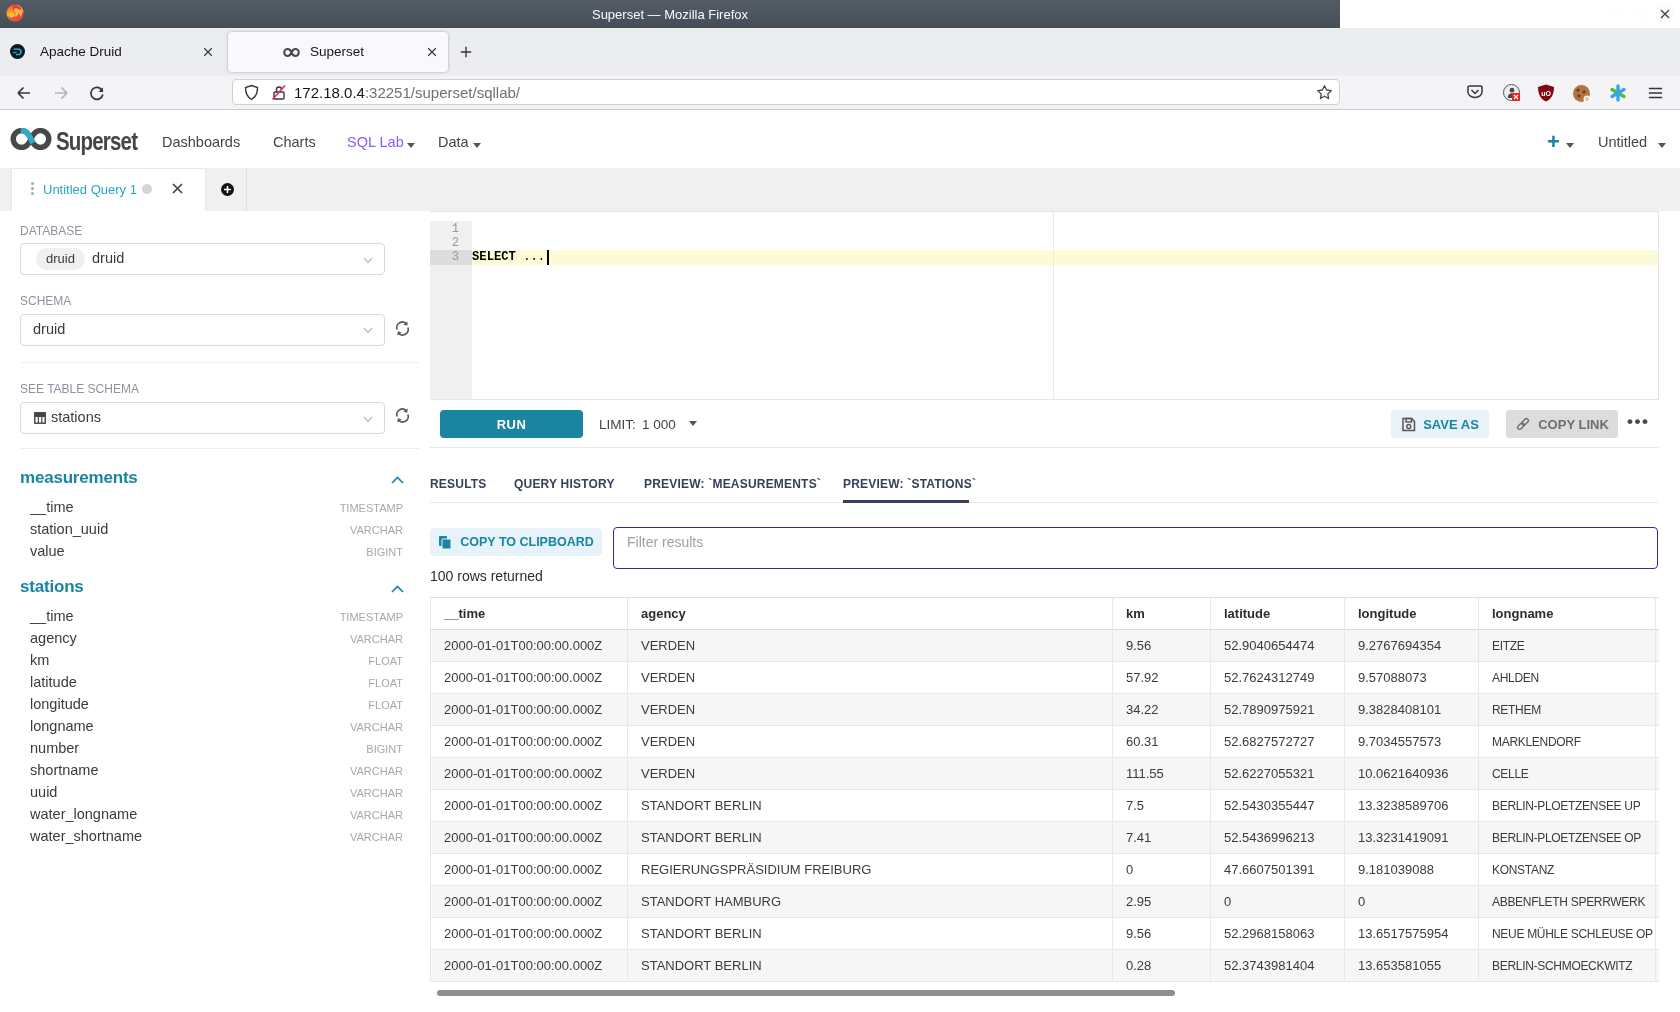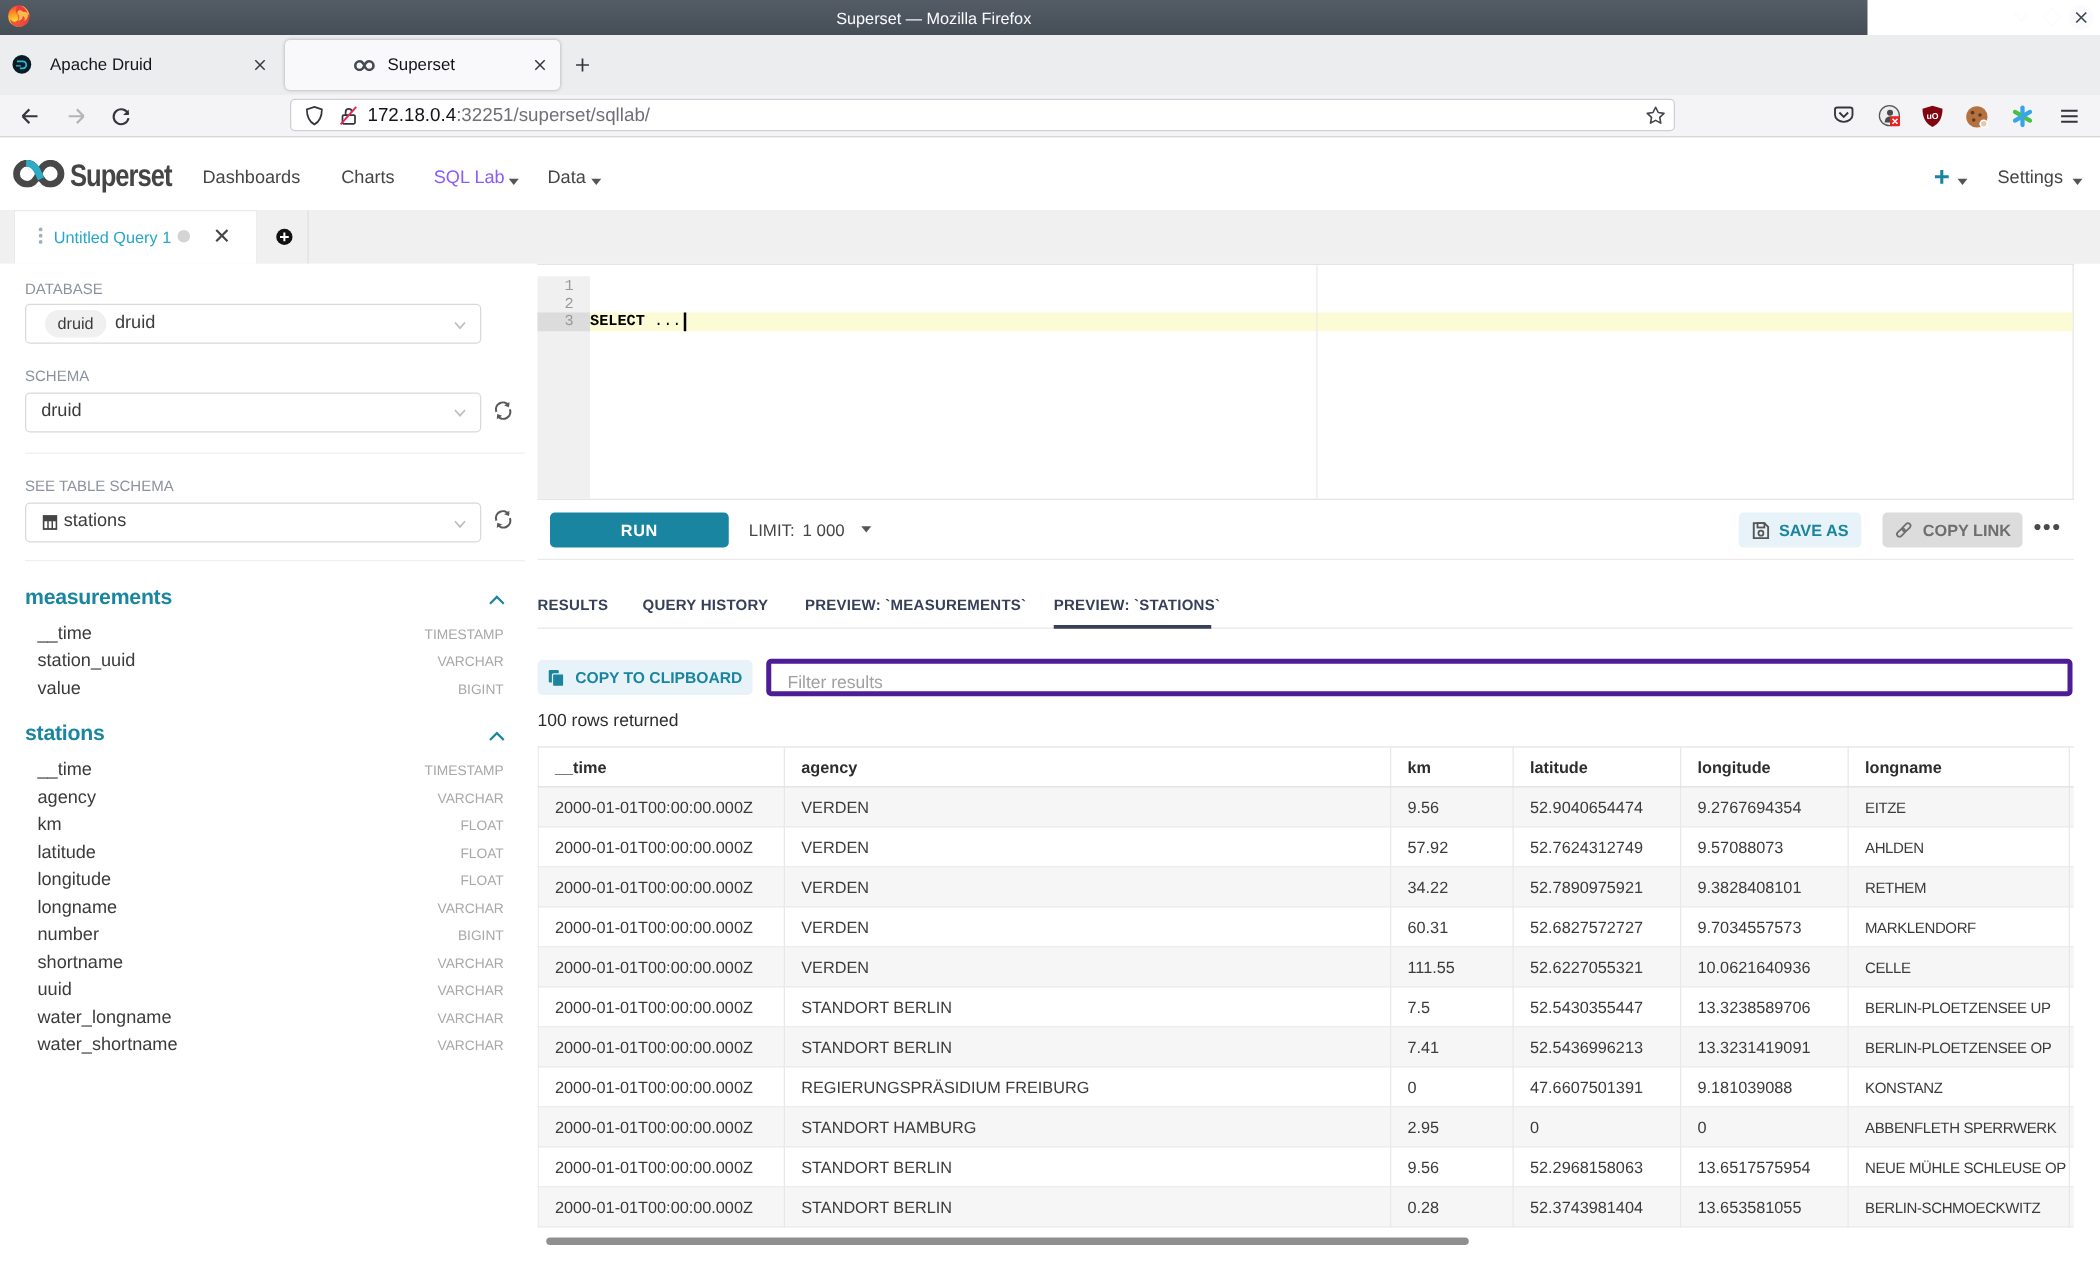--- a/index.html
+++ b/index.html
@@ -1,19 +1,19 @@
 <!DOCTYPE html>
 <html><head>
 <meta charset="utf-8">
 <style>
 * { margin:0; padding:0; box-sizing:border-box; }
 html,body { width:1680px; height:1012px; overflow:hidden; background:#fff;
   font-family:"Liberation Sans", sans-serif; }
 .abs { position:absolute; }
-#titlebar { position:absolute; left:0; top:0; width:1494px; height:28px;
+#titlebar { position:absolute; left:0; top:0; width:1340px; height:28px;
   background:linear-gradient(180deg,#545d65,#454e57); }
 #titlebar .title { position:absolute; left:0; right:0; top:7px; text-align:center;
   color:#fbfbfe; font-size:13px; }
 #tabbar { position:absolute; left:0; top:28px; width:1680px; height:48px;
   background:#ecedef; }
 .btab { position:absolute; font-size:13.5px; color:#15141a; }
 #urlrow { position:absolute; left:0; top:76px; width:1680px; height:34px;
   background:#f4f4f6; border-bottom:1px solid #ccccd2; }
 #urlbox { position:absolute; left:232px; top:3px; width:1108px; height:26px;
   background:#fff; border:1px solid #cfcfd4; border-radius:4px; }
@@ -169,21 +169,21 @@
   </svg>
   <span class="abs" style="left:56px;top:17px;font-size:25px;font-weight:bold;color:#454545;letter-spacing:-1px;transform:scaleX(.82);transform-origin:0 0;">Superset</span>
   <span class="abs" style="left:162px;top:24px;font-size:14.5px;color:#454545;">Dashboards</span>
   <span class="abs" style="left:273px;top:24px;font-size:14.5px;color:#454545;">Charts</span>
   <span class="abs" style="left:347px;top:24px;font-size:14.5px;color:#8b5cf6;">SQL Lab</span>
   <div class="abs" style="left:407px;top:33px;width:0;height:0;border:4px solid transparent;border-top:5px solid #555;"></div>
   <span class="abs" style="left:438px;top:24px;font-size:14.5px;color:#454545;">Data</span>
   <div class="abs" style="left:473px;top:33px;width:0;height:0;border:4px solid transparent;border-top:5px solid #555;"></div>
   <span class="abs" style="left:1547px;top:19px;font-size:22px;font-weight:bold;color:#1985a0;">+</span>
   <div class="abs" style="left:1566px;top:33px;width:0;height:0;border:4px solid transparent;border-top:5px solid #555;"></div>
-  <span class="abs" style="left:1598px;top:24px;font-size:14.5px;color:#454545;">Settings</span>
+  <span class="abs" style="left:1598px;top:24px;font-size:14.5px;color:#454545;">Untitled</span>
   <div class="abs" style="left:1658px;top:33px;width:0;height:0;border:4px solid transparent;border-top:5px solid #555;"></div>
 </div>
 
 <div id="qtabstrip">
   <div class="abs" style="left:11px;top:0;width:195px;height:43px;background:#fff;border:1px solid #e8e8e8;border-bottom:none;"></div>
   <div class="abs" style="left:206px;top:0;width:41px;height:43px;background:#f0f0f0;border-right:1px solid #e0e0e0;"></div>
   <div class="abs" style="left:31px;top:14px;width:3px;height:3px;border-radius:50%;background:#9ab0bb;box-shadow:0 5px 0 #9ab0bb, 0 10px 0 #9ab0bb;"></div>
   <span class="abs" style="left:43px;top:14px;font-size:13px;color:#24a7c9;">Untitled Query 1</span>
   <div class="abs" style="left:142px;top:16px;width:10px;height:10px;border-radius:50%;background:#d4d4d4;"></div>
   <svg class="abs" style="left:172px;top:15px;" width="11" height="11" viewBox="0 0 11 11">
@@ -317,21 +317,21 @@
   <span class="rtab" style="left:214px;">PREVIEW: `MEASUREMENTS`</span>
   <span class="rtab" style="left:413px;">PREVIEW: `STATIONS`</span>
   <div class="abs" style="left:0;top:54px;width:1228px;border-top:1px solid #e8e8e8;"></div>
   <div class="abs" style="left:413px;top:52px;width:126px;height:3px;background:#374058;"></div>
   <div class="btn" style="left:0px;top:80px;width:172px;height:28px;background:#e7f3f8;color:#1985a0;font-size:12.5px;">
     <svg style="margin-right:8px;" width="14" height="15" viewBox="0 0 14 15">
         <rect x="1" y="1" width="8" height="10" rx="1" fill="#1985a0"></rect>
         <rect x="4" y="4" width="9" height="10" rx="1" fill="#1985a0" stroke="#e7f3f8" stroke-width="1"></rect>
       </svg>
     COPY TO CLIPBOARD</div>
-  <div class="abs" style="left:183px;top:79px;width:1045px;height:30px;border:4px solid #4c1d95;border-radius:4px;background:#fff;">
+  <div class="abs" style="left:183px;top:79px;width:1045px;height:42px;border:1px solid #4c1d95;border-radius:4px;background:#fff;">
     <span class="abs" style="left:13px;top:6px;font-size:14px;color:#a0a0a0;">Filter results</span>
   </div>
   <span class="abs" style="left:0;top:120px;font-size:14px;color:#2d2d2d;">100 rows returned</span>
   <div class="abs" style="left:0px;top:149px;width:1229px;height:386px;overflow:hidden;">
   <table>
   <colgroup>
           <col style="width:197px">
           <col style="width:485px">
           <col style="width:98px">
           <col style="width:134px">

